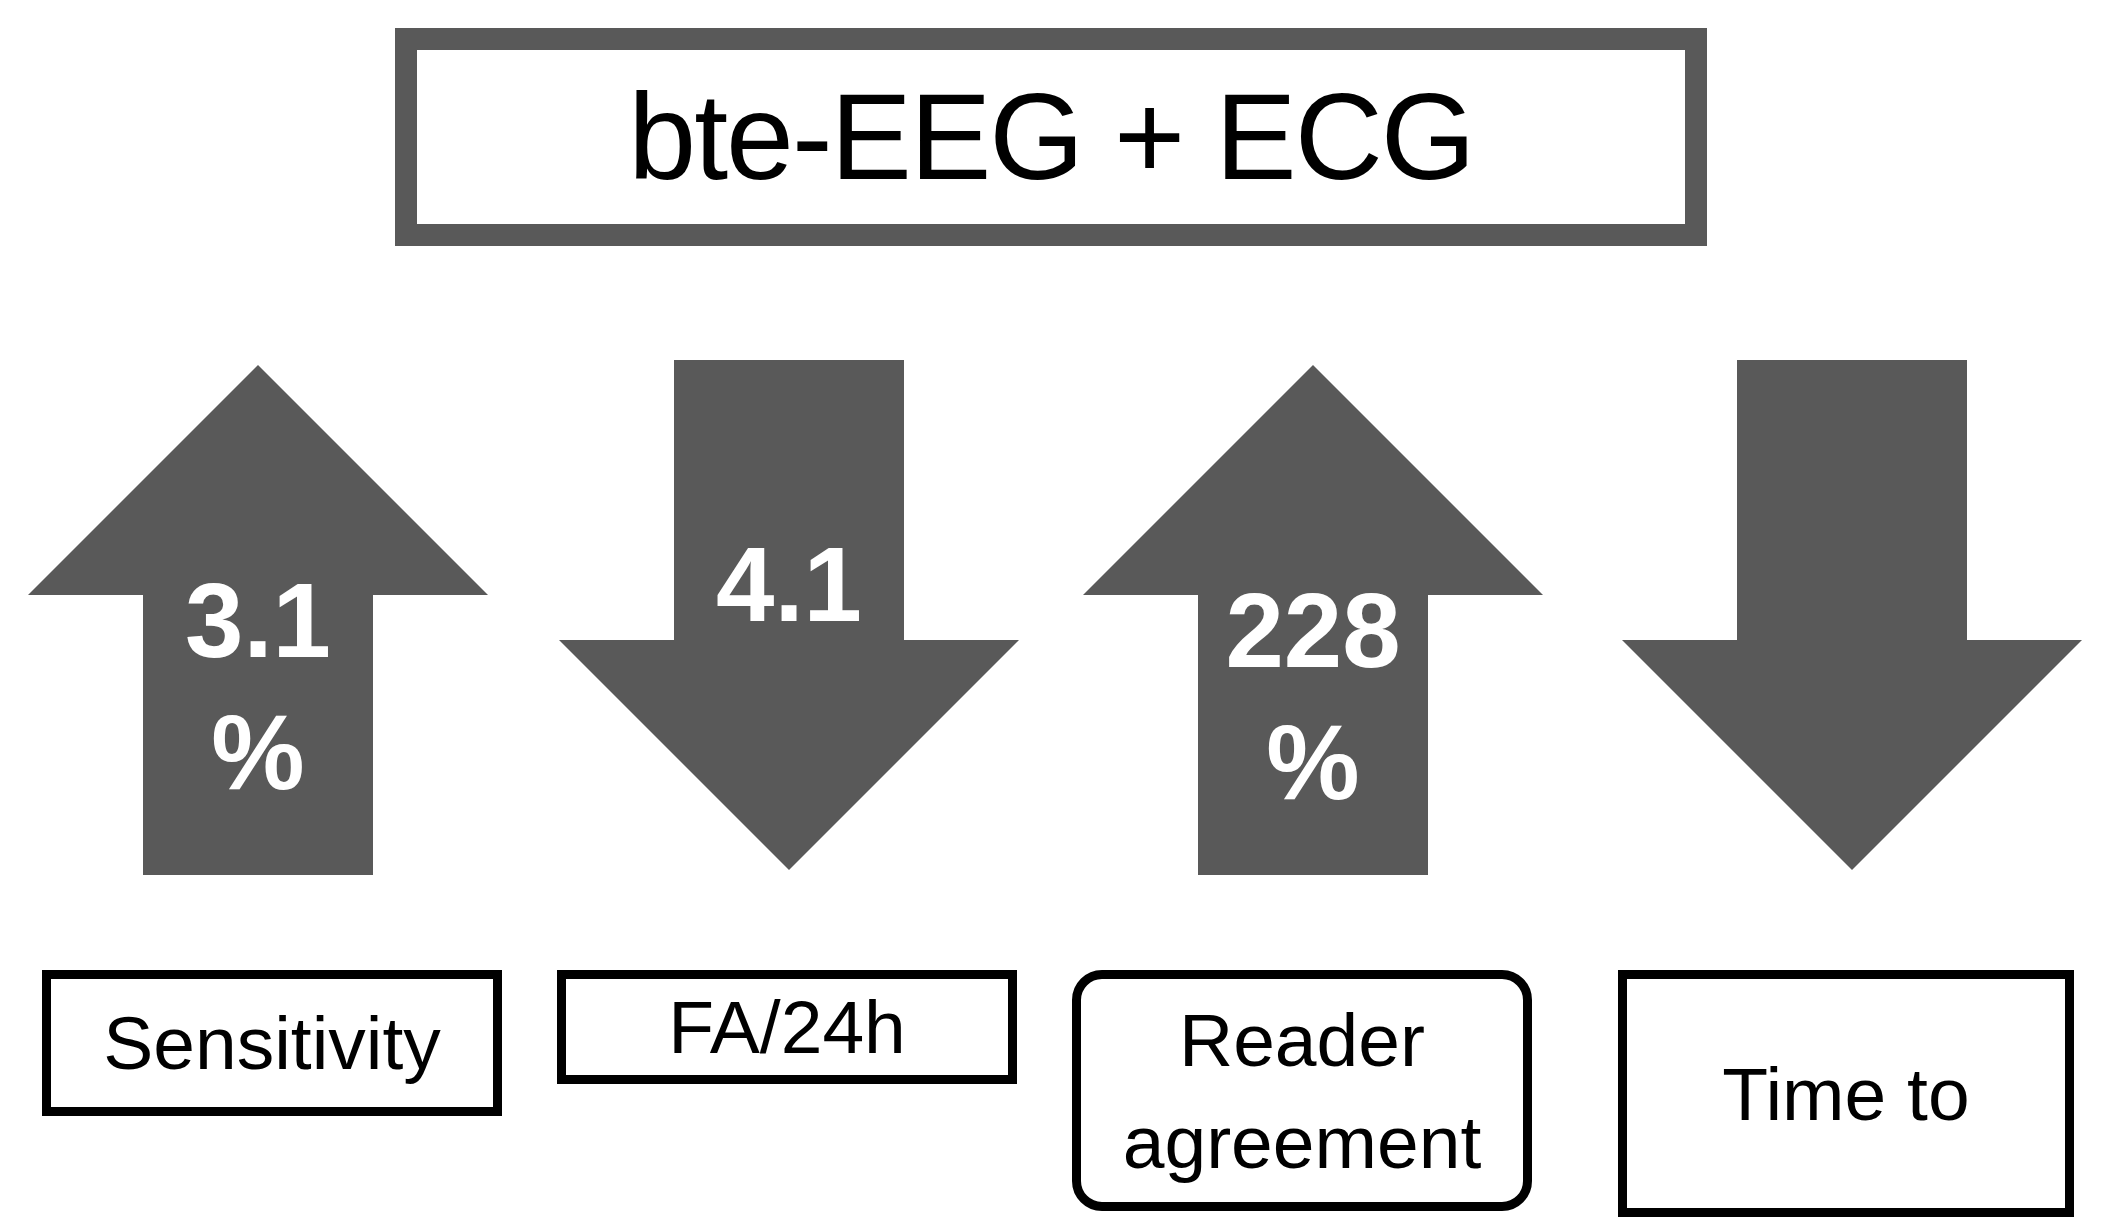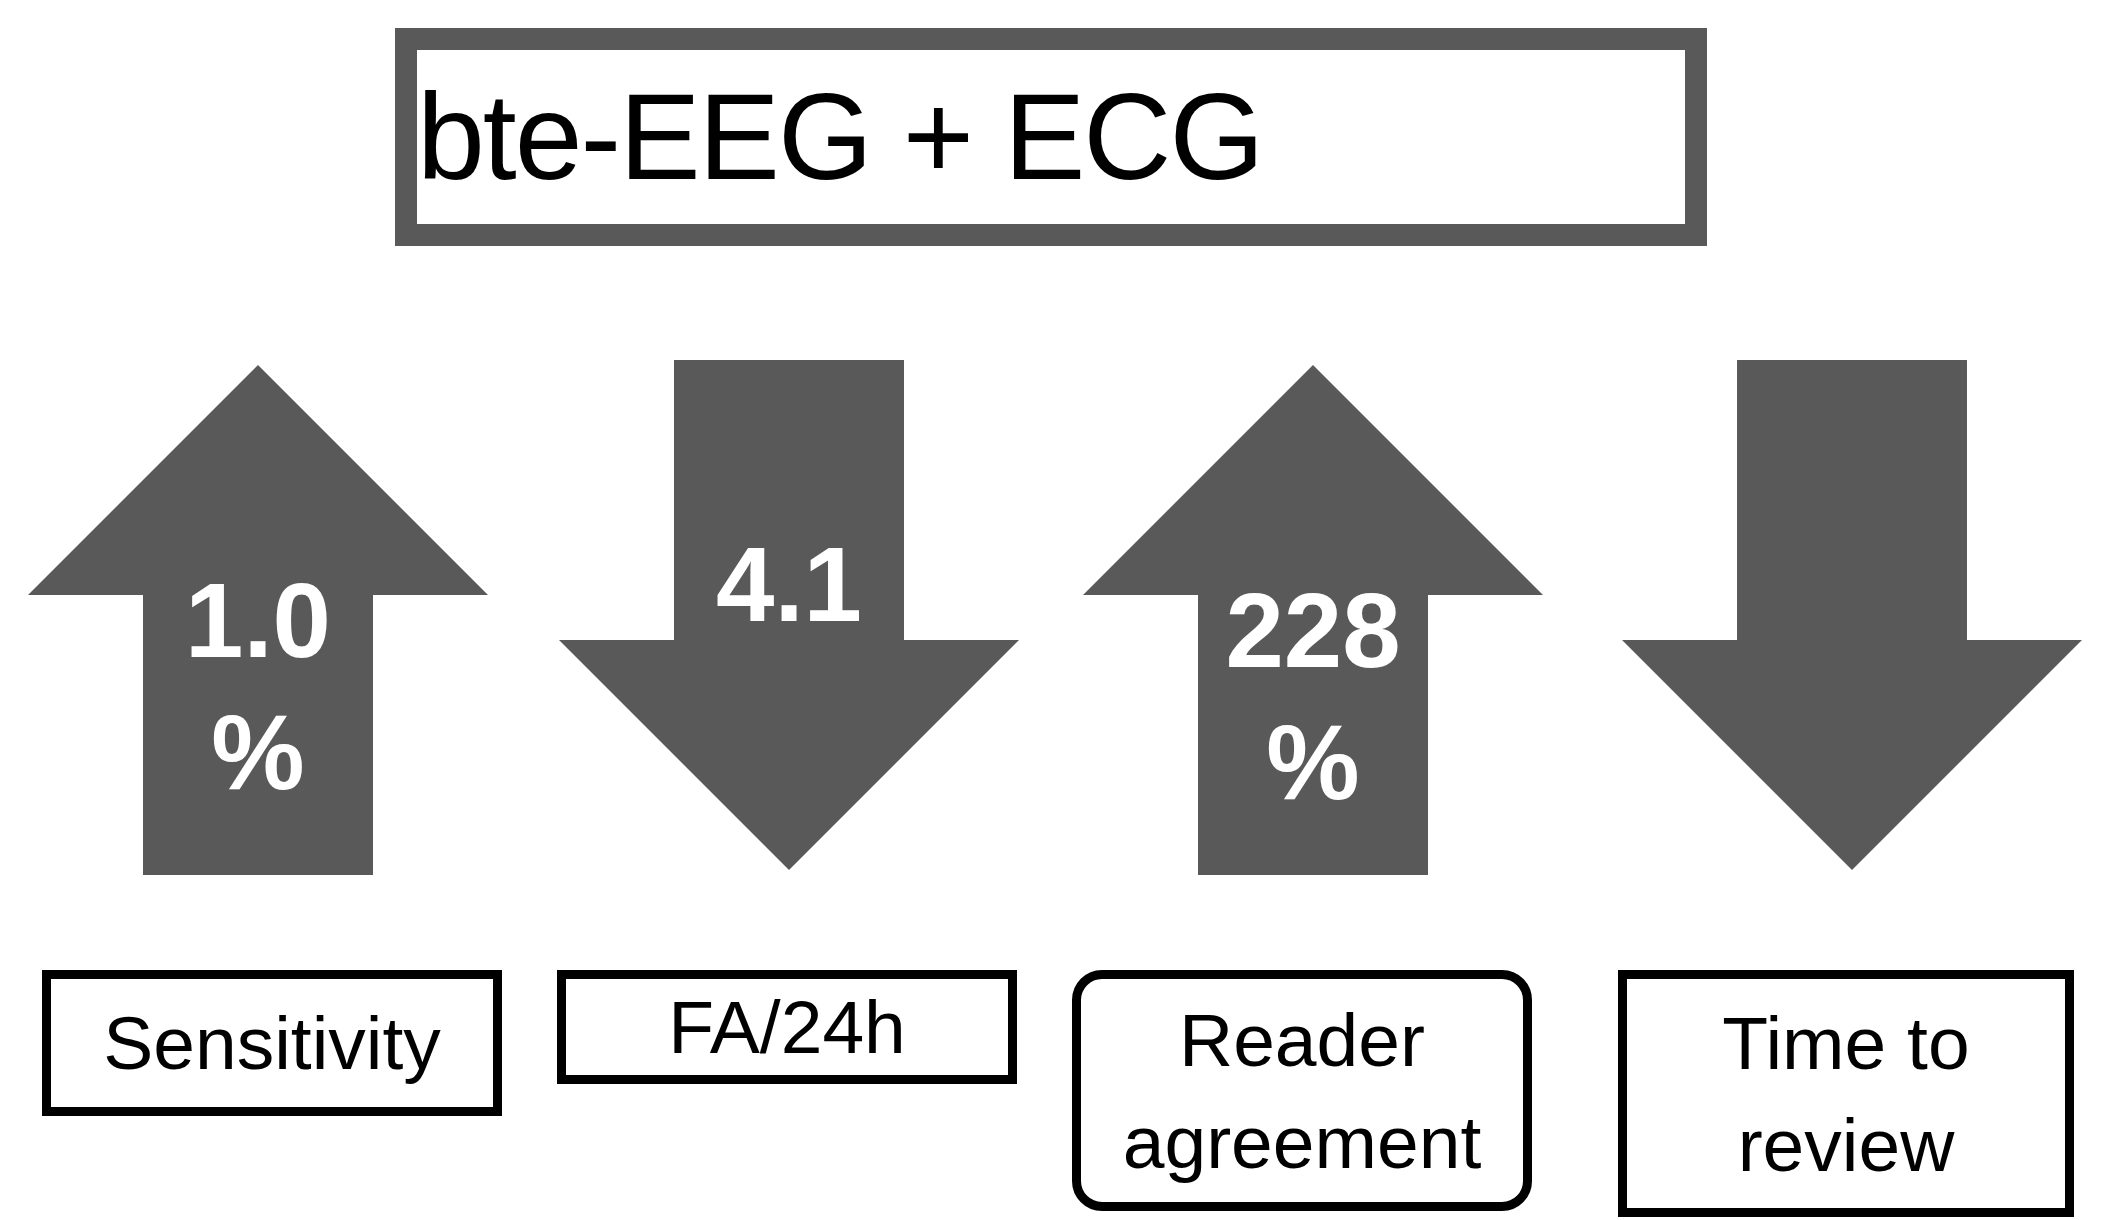--- a/index.html
+++ b/index.html
@@ -20,21 +20,21 @@
     position: absolute;
     left: 395px;
     top: 28px;
     width: 1312px;
     height: 218px;
     box-sizing: border-box;
     border: 22px solid #595959;
     background: #ffffff;
     display: flex;
     align-items: center;
-    justify-content: flex-start;
+    justify-content: center;
   }
   .title-text {
     font-size: 122px;
     color: #000000;
     white-space: nowrap;
     letter-spacing: -2px;
   }
   
   .arrow {
     position: absolute;
@@ -89,21 +89,21 @@
 
   <div class="title-box">
     <span class="title-text">bte-EEG + ECG</span>
   </div>
 
   <div id="arrow-1" class="arrow">
     <svg viewBox="0 0 460 510" preserveAspectRatio="none">
       <polygon points="230,0 460,230 345,230 345,510 115,510 115,230 0,230" fill="#595959"></polygon>
     </svg>
   </div>
-  <div id="value-1" class="value"><span>1.0</span><br><span>%</span></div>
+  <div id="value-1" class="value"><span>3.1</span><br><span>%</span></div>
   <div id="label-1" class="label-box">
     <span>Sensitivity</span>
   </div>
 
   <div id="arrow-2" class="arrow">
     <svg viewBox="0 0 460 510" preserveAspectRatio="none">
       <polygon points="115,0 345,0 345,280 460,280 230,510 0,280 115,280" fill="#595959"></polygon>
     </svg>
   </div>
   <div id="value-2" class="value"><span>4.1</span></div>
@@ -122,16 +122,15 @@
     <span>agreement</span>
   </div>
 
   <div id="arrow-4" class="arrow">
     <svg viewBox="0 0 460 510" preserveAspectRatio="none">
       <polygon points="115,0 345,0 345,280 460,280 230,510 0,280 115,280" fill="#595959"></polygon>
     </svg>
   </div>
   <div id="label-4" class="label-box">
     <span>Time to</span>
-    <span>review</span>
   </div>
 
 </div>
 
 </body></html>

